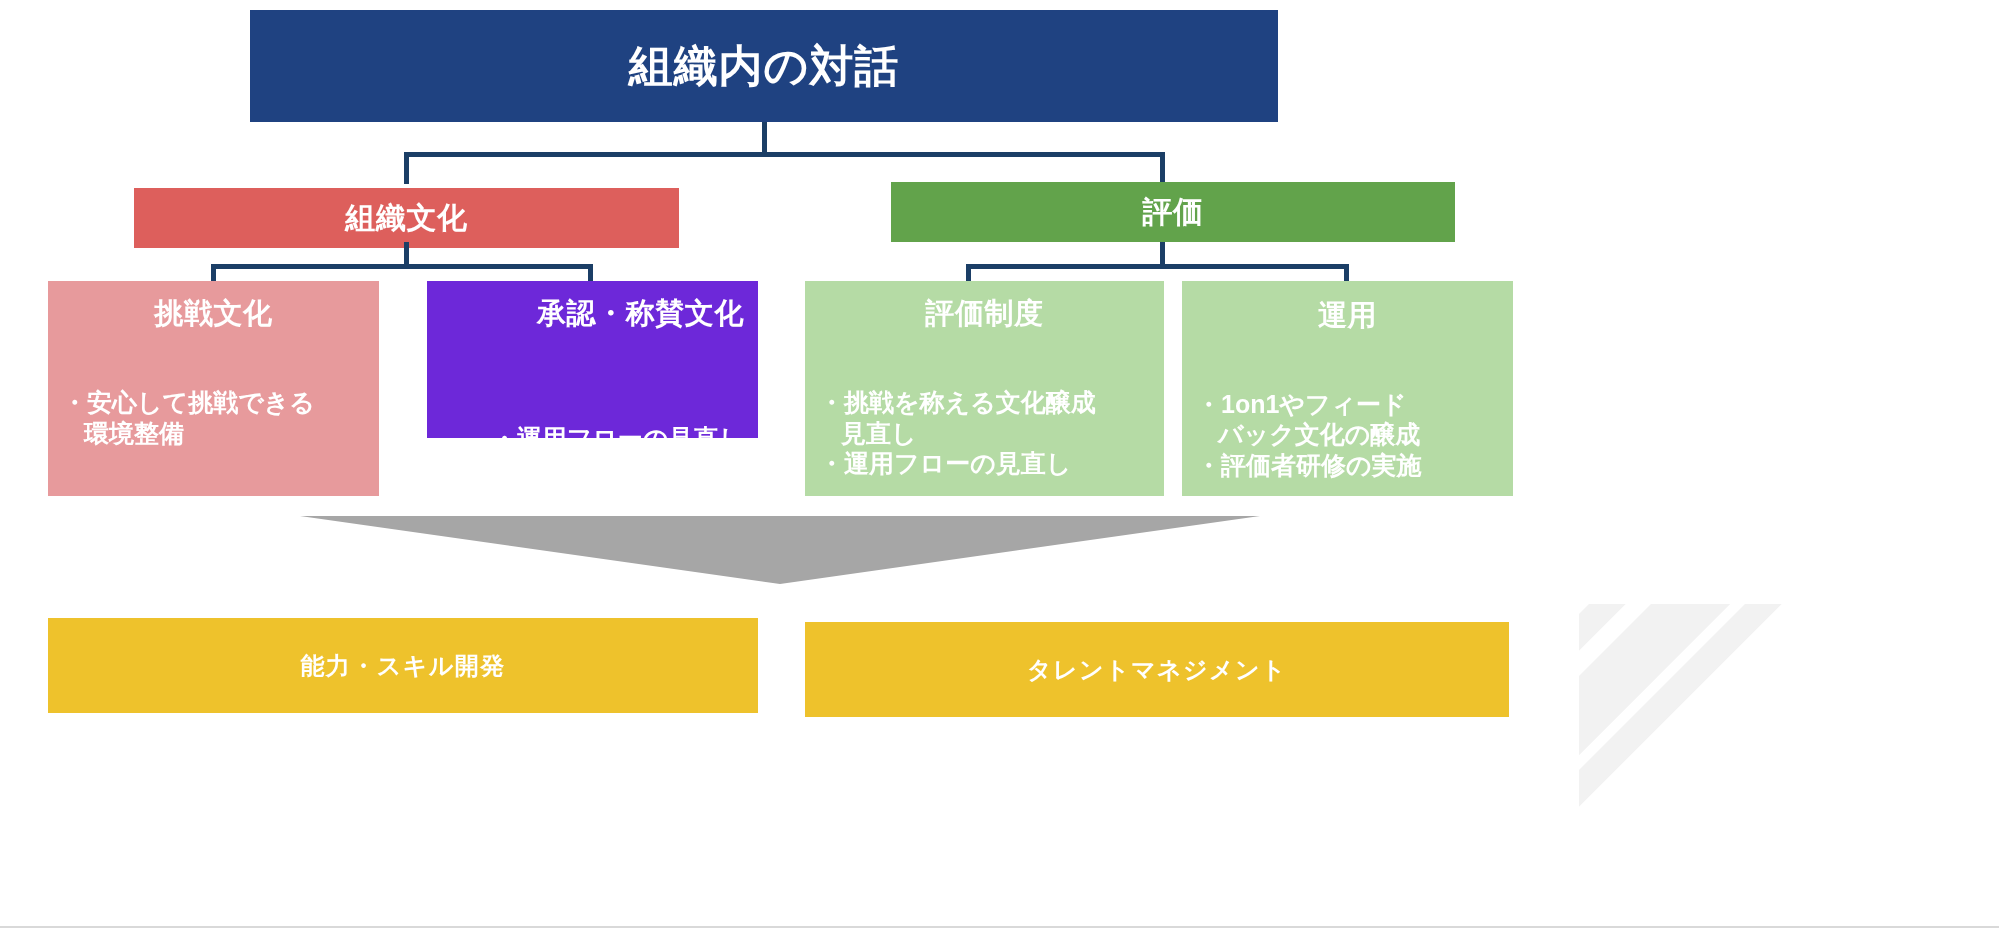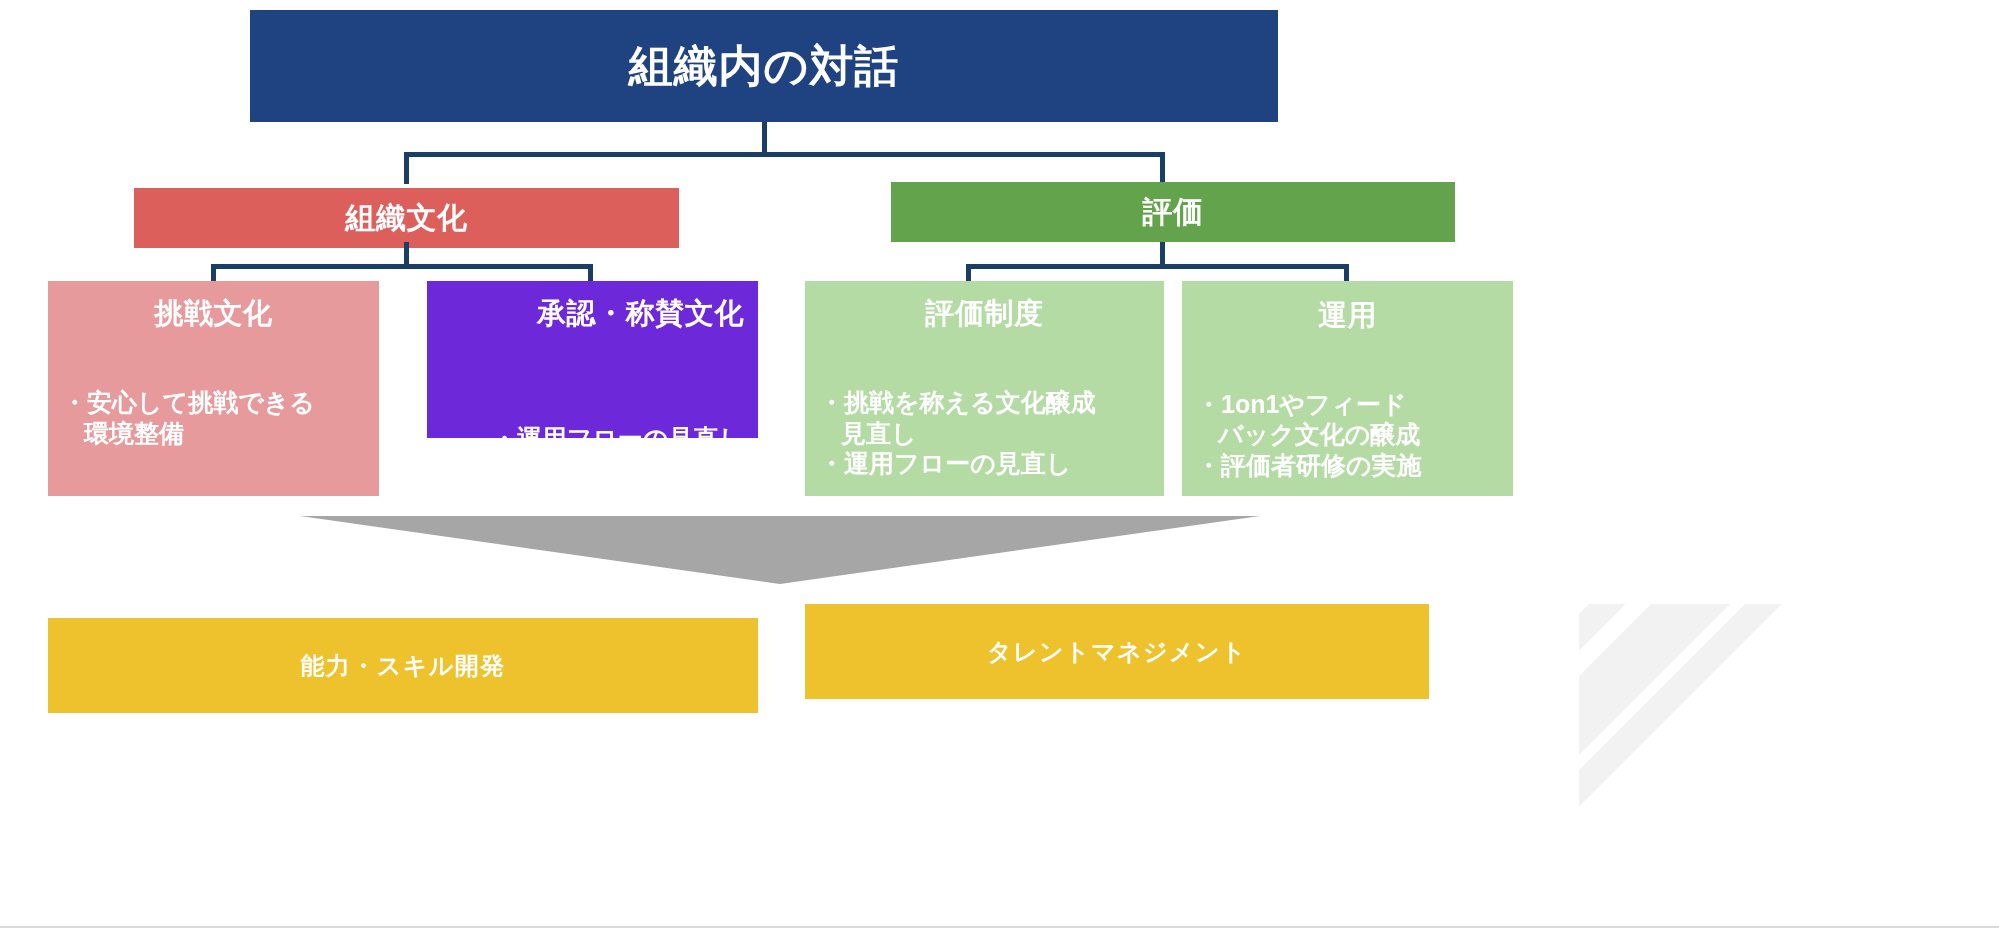--- a/index.html
+++ b/index.html
@@ -148,21 +148,21 @@
   .bottom-box {
     position: absolute;
     height: 95px;
     background: #eec22c;
     display: flex;
     align-items: center;
     justify-content: center;
   }
   .bottom-box .box-title { font-size: 24px; letter-spacing: 0.06em; }
   #bottom-skill { left: 48px; top: 618px; width: 710px; }
-  #bottom-talent { left: 805px; top: 604px; width: 624px; }
+  #bottom-talent { left: 805px; top: 622px; width: 704px; }
 
   
   #page-rule {
     position: absolute;
     left: 0; bottom: 6px; width: 1999px; height: 2px;
     background: #d9d9d9;
   }
 </style>
 </head>
 <body>

